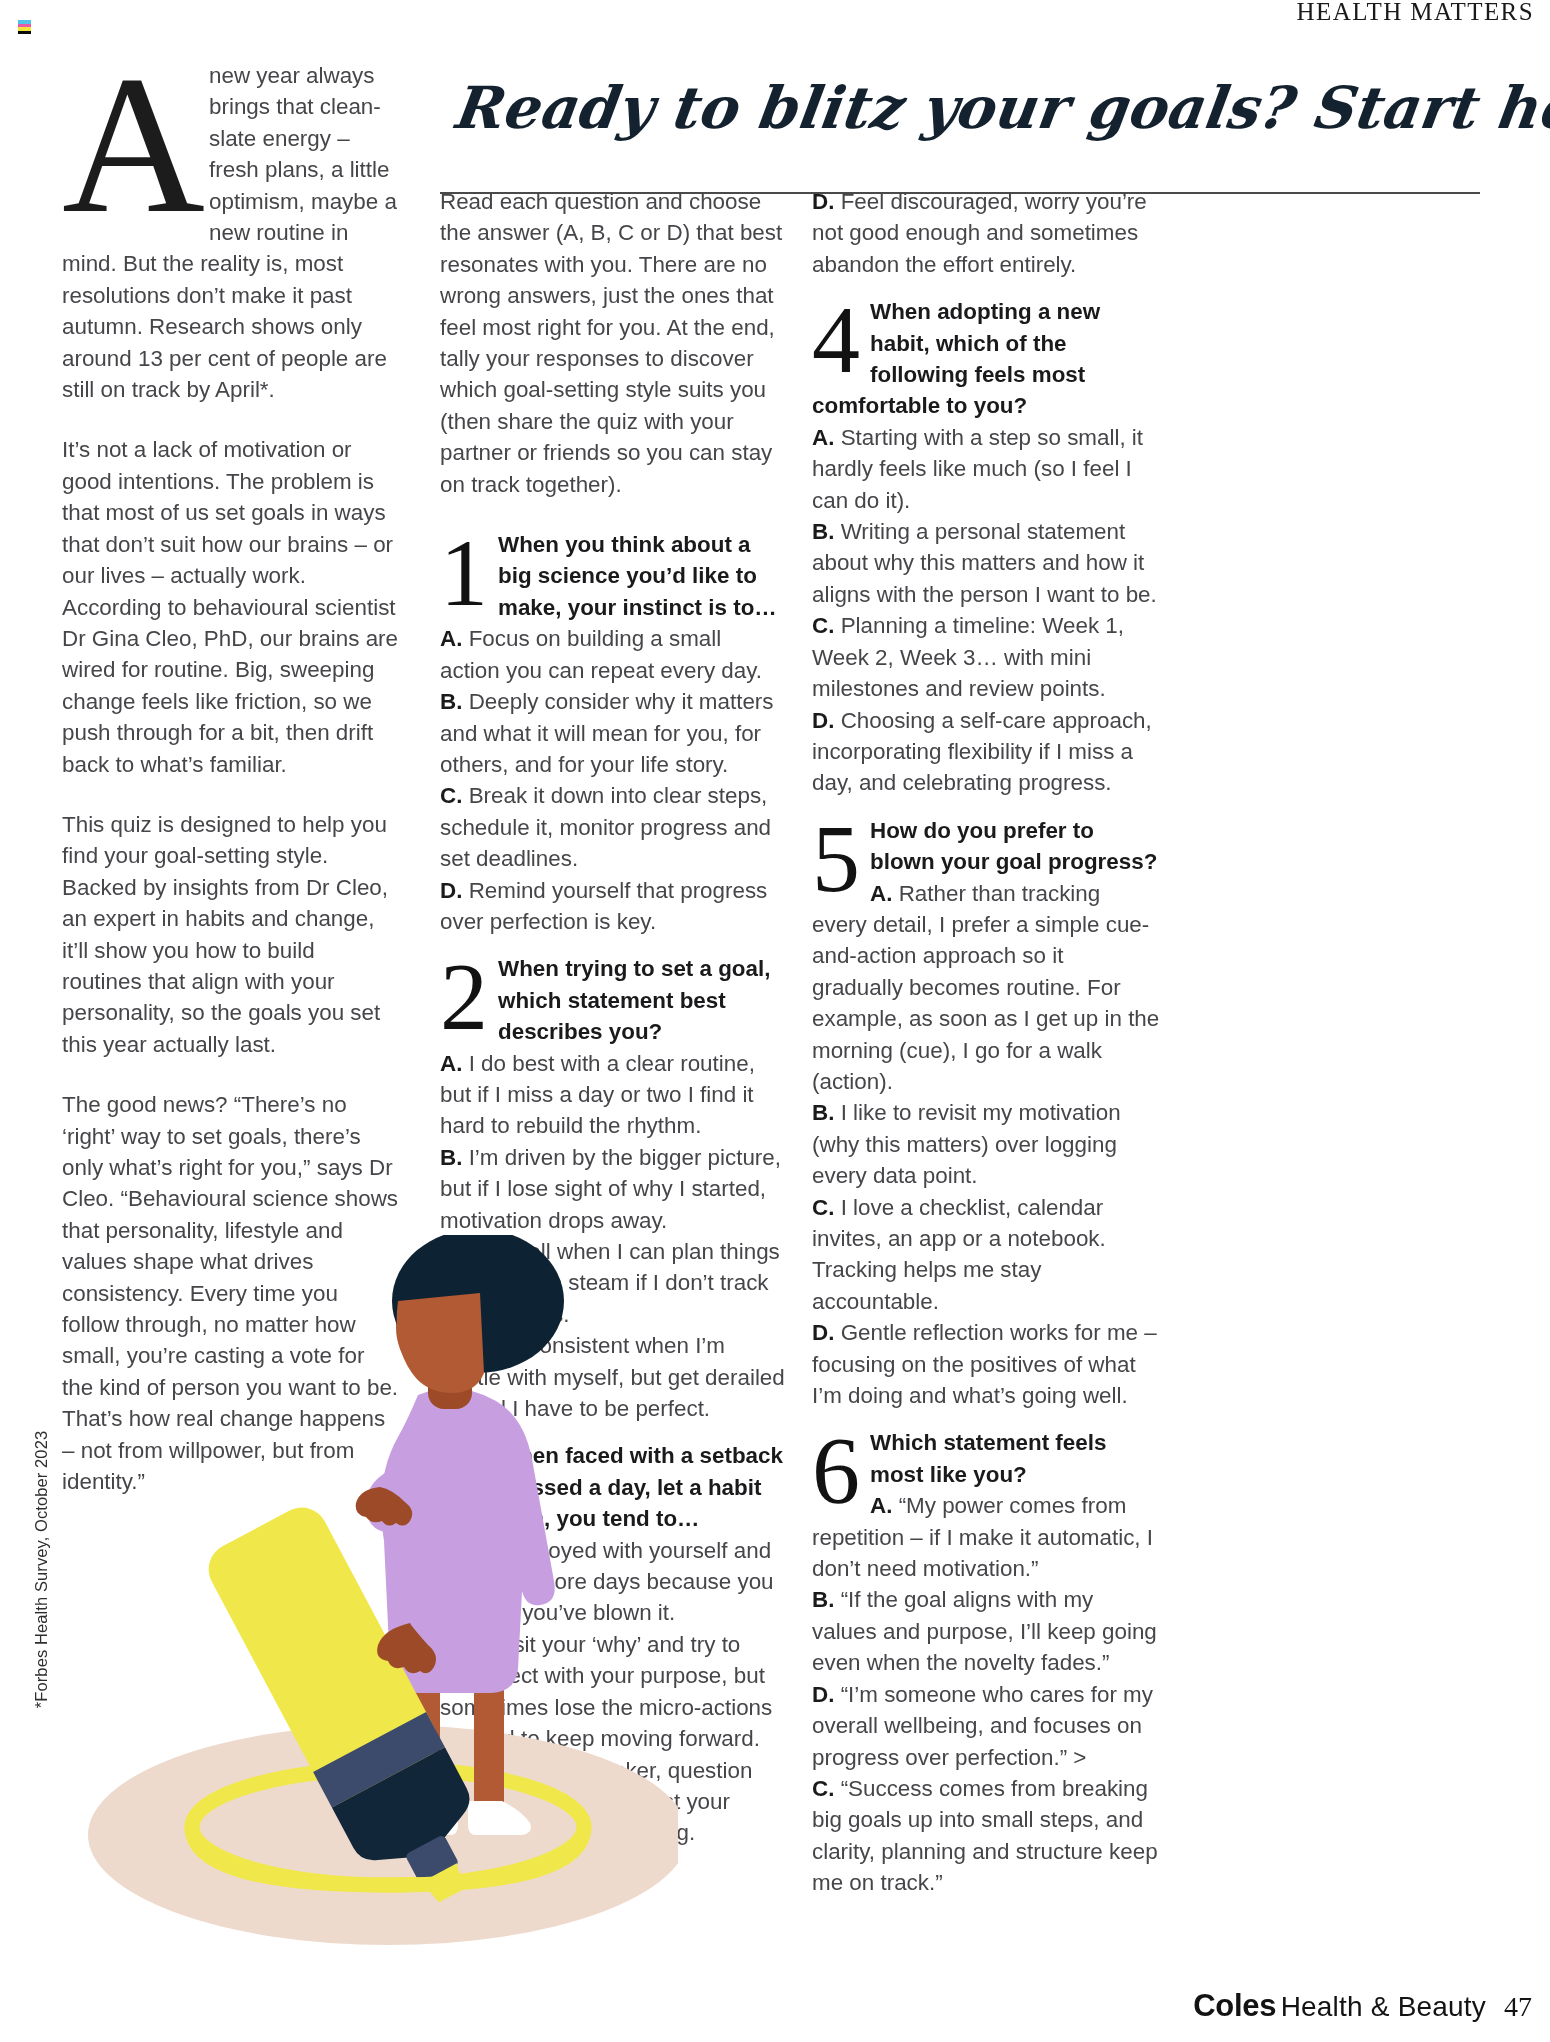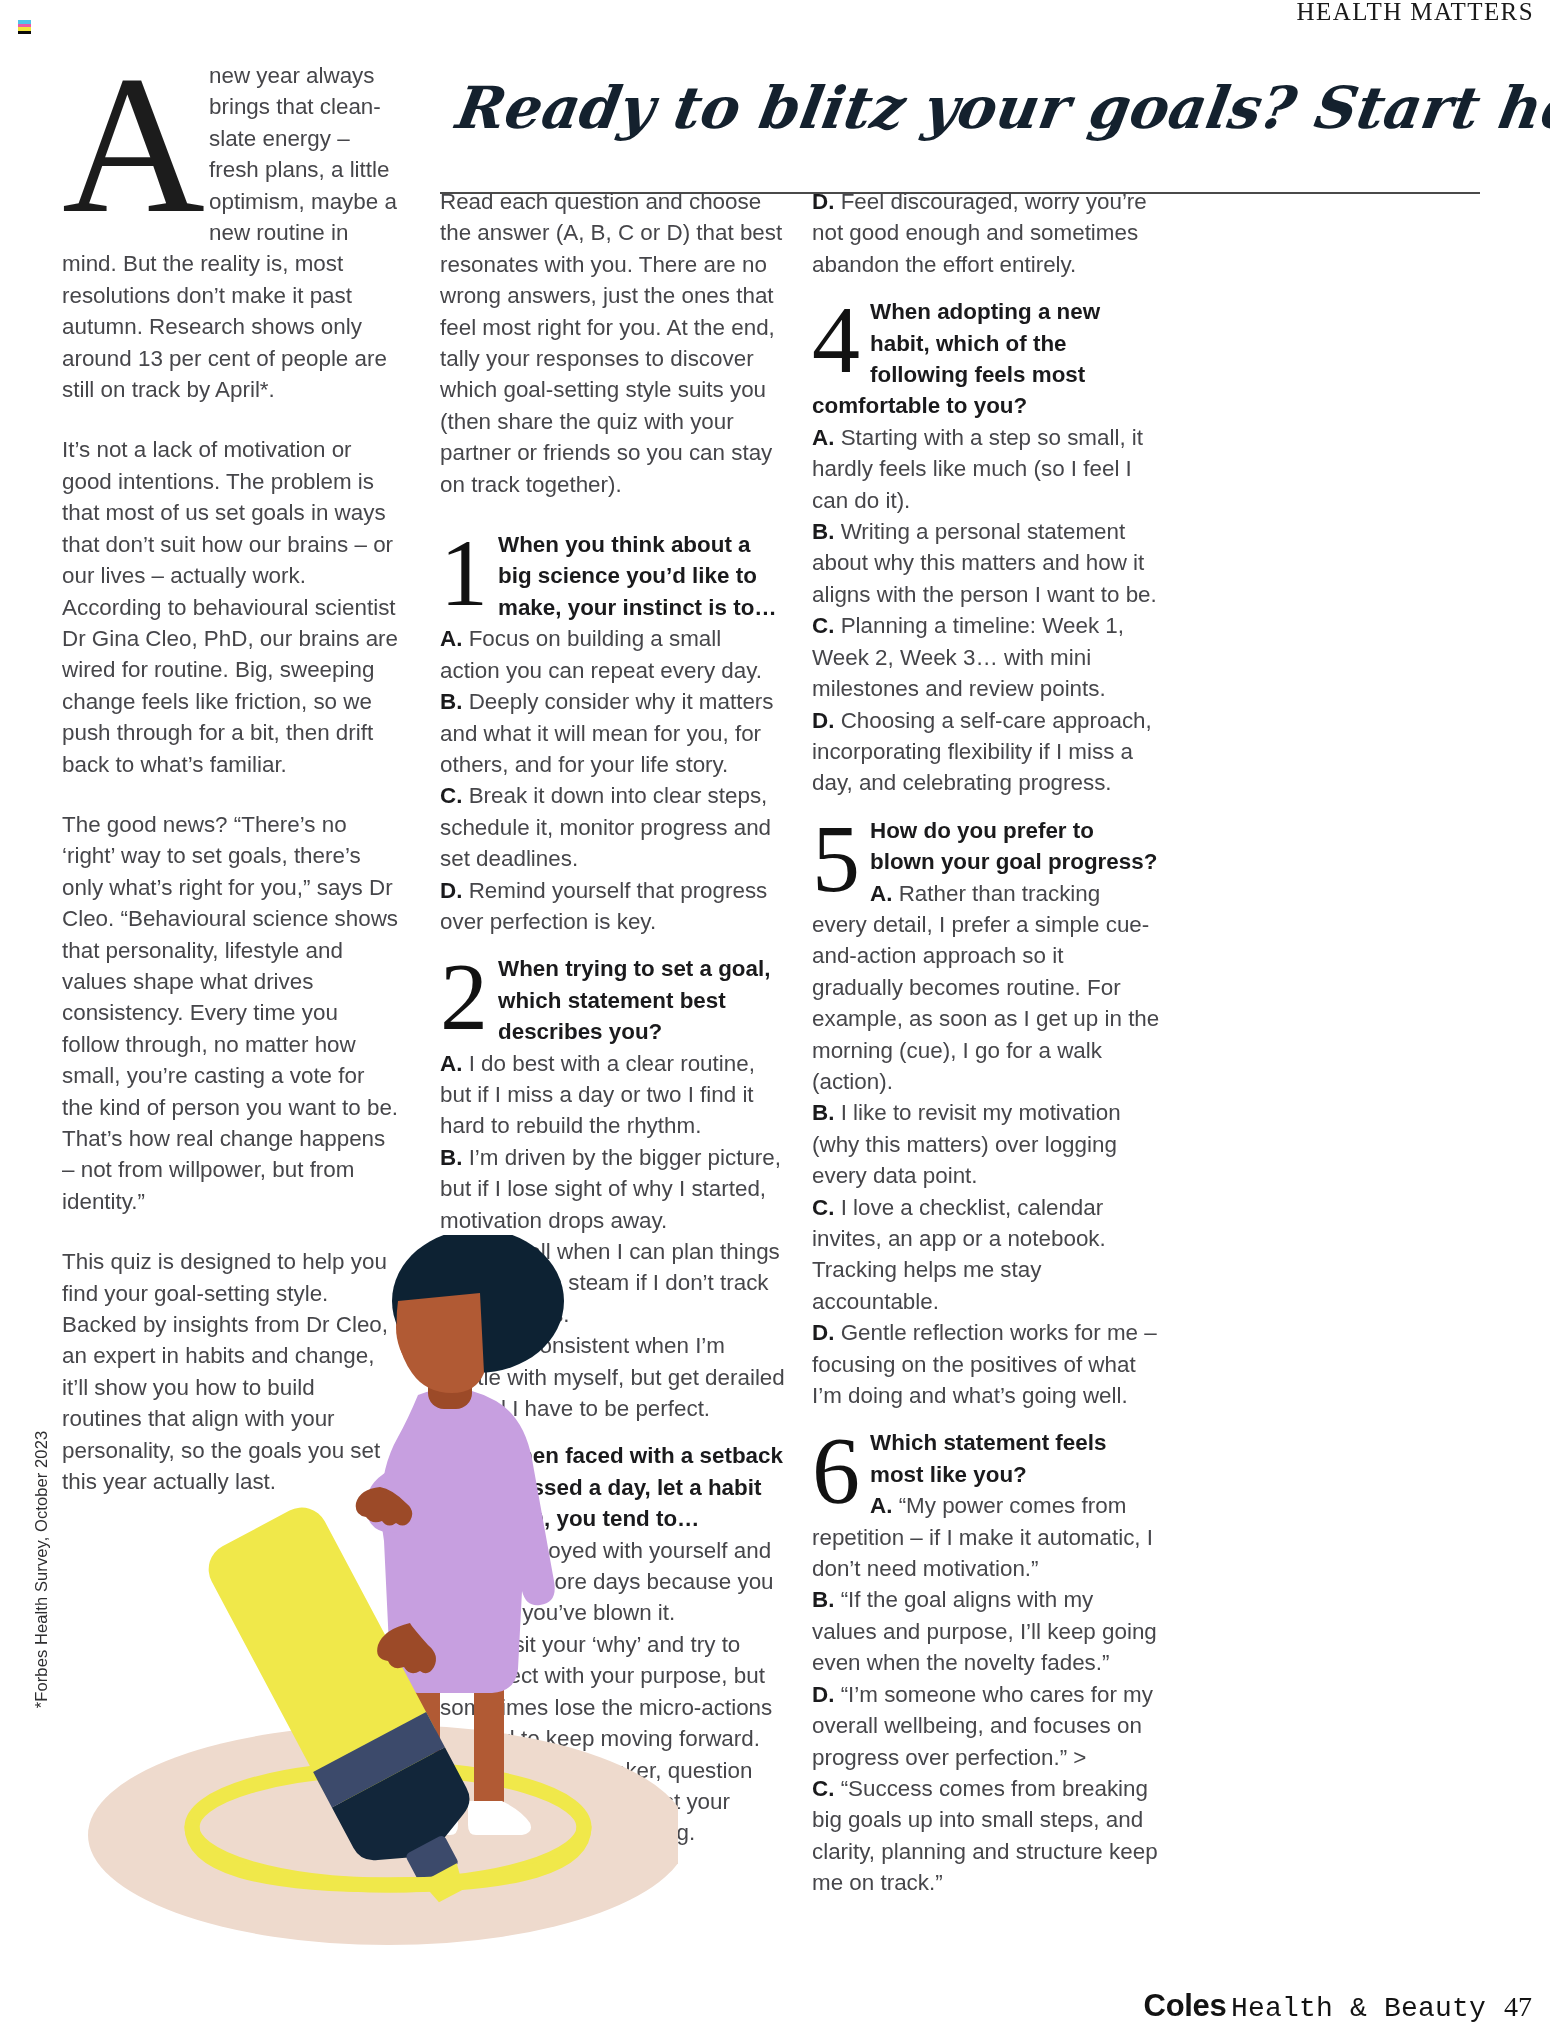--- a/index.html
+++ b/index.html
@@ -110,21 +110,21 @@
   }
   #illustration svg{display:block;width:100%;height:100%;}
 
   
   #footer{
     position:absolute;right:18px;bottom:18px;
     display:flex;align-items:baseline;gap:18px;
     white-space:nowrap;
   }
   #brand-coles{font-weight:700;font-size:31px;color:#131313;letter-spacing:-.3px;}
-  #brand-hb{font-family:Liberation Mono, monospace;font-size:28px;color:#131313;letter-spacing:.2px;margin-top:24px;}
+  #brand-hb{font-family:Liberation Sans, sans-serif;font-size:28px;color:#131313;letter-spacing:.2px;margin-top:24px;}
   #page-number{font-family:"Liberation Serif",serif;font-size:28px;color:#131313;text-align:right;}
 </style>
 </head>
 <body>
 
 <div class="page">
 
   <div id="reg-bar">
     <i class="rc"></i>
       <i class="rm"></i>
@@ -139,22 +139,22 @@
       <text id="headline-text" x="435" y="72" text-anchor="middle" transform="skewX(-10) translate(66,0)">Ready to blitz your goals? Start here</text>
     </svg>
   </div>
   <div id="rule"></div>
 
   <div id="side-credit">*Forbes Health Survey, October 2023</div>
 
   <div class="col" id="col1">
     <p><span id="dropcap">A</span><span>new year always brings that clean-slate energy – fresh plans, a little optimism, maybe a new routine in mind. But the reality is, most resolutions don’t make it past autumn. Research shows only around 13 per cent of people are still on track by April*.</span></p>
     <p>It’s not a lack of motivation or good intentions. The problem is that most of us set goals in ways that don’t suit how our brains – or our lives – actually work. According to behavioural scientist Dr Gina Cleo, PhD, our brains are wired for routine. Big, sweeping change feels like friction, so we push through for a bit, then drift back to what’s familiar.</p>
+    <p>This quiz is designed to help you find your goal-setting style. Backed by insights from Dr Cleo, an expert in habits and change, it’ll show you how to build routines that align with your personality, so the goals you set this year actually last.</p>
     <p>The good news? “There’s no ‘right’ way to set goals, there’s only what’s right for you,” says Dr Cleo. “Behavioural science shows that personality, lifestyle and values shape what drives consistency. Every time you follow through, no matter how small, you’re casting a vote for the kind of person you want to be. That’s how real change happens – not from willpower, but from identity.”</p>
-    <p>This quiz is designed to help you find your goal-setting style. Backed by insights from Dr Cleo, an expert in habits and change, it’ll show you how to build routines that align with your personality, so the goals you set this year actually last.</p>
   </div>
 
   <div class="col" id="col2">
     <p>Read each question and choose the answer (A, B, C or D) that best resonates with you. There are no wrong answers, just the ones that feel most right for you. At the end, tally your responses to discover which goal-setting style suits you (then share the quiz with your partner or friends so you can stay on track together).</p>
     <div id="q-slot-1">
         <div class="q">
           <span class="qnum">1</span>
           <div class="qtitle">When you think about a big science you’d like to make, your instinct is to…</div>
           <div class="qbody">
             <span class="opt"><b>A.</b> Focus on building a small action you can repeat every day.</span>

